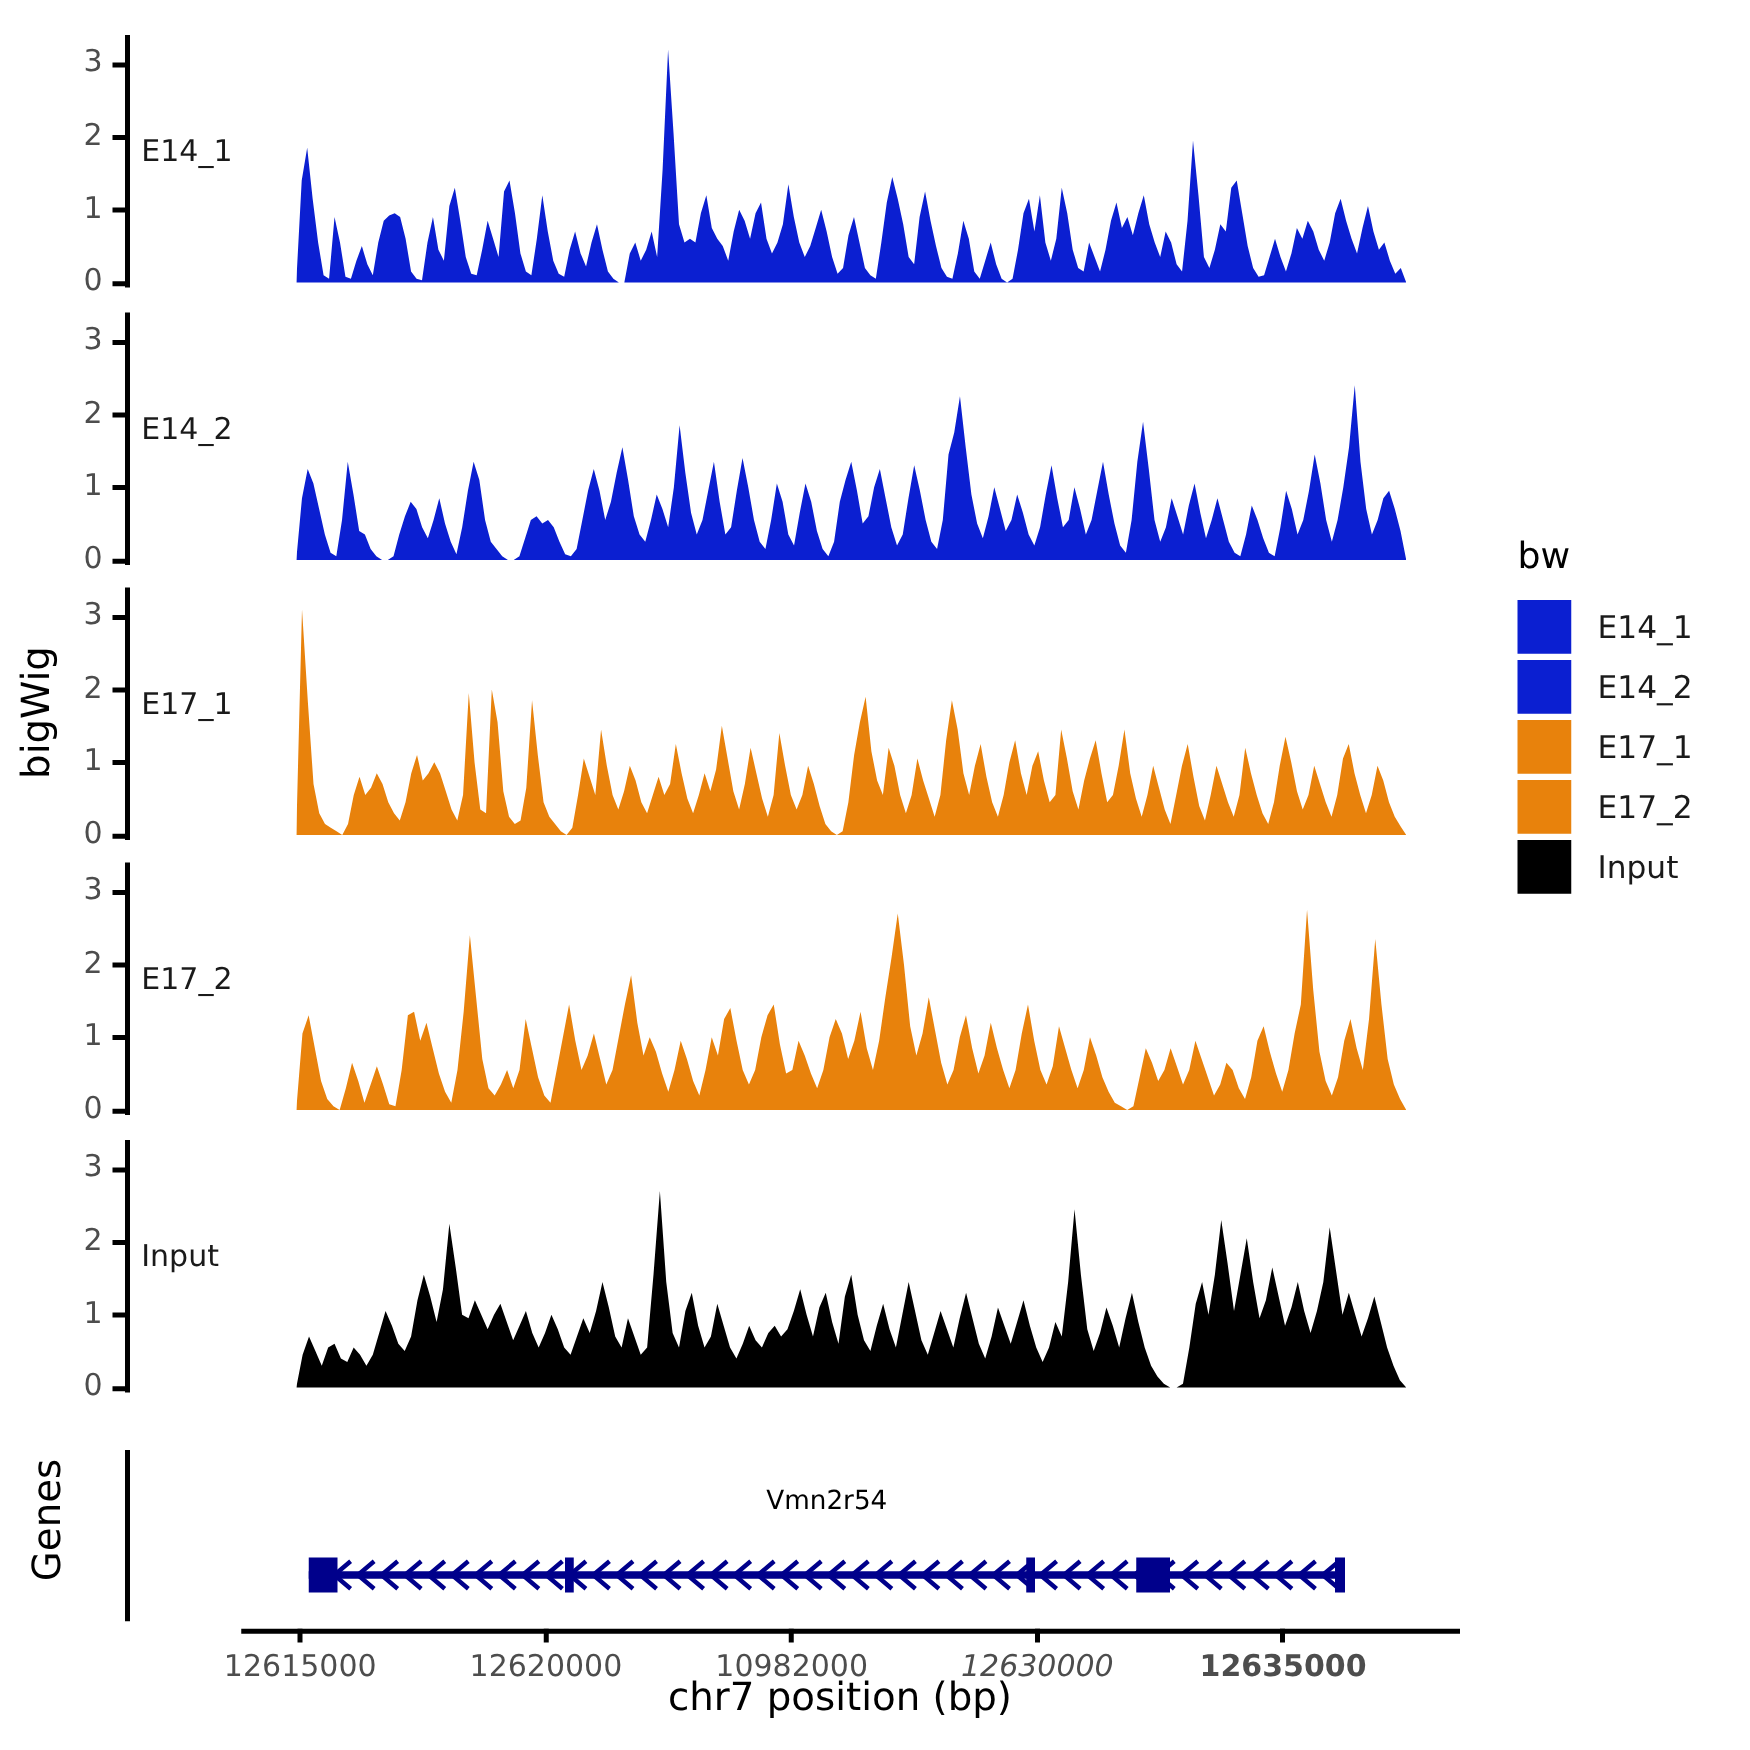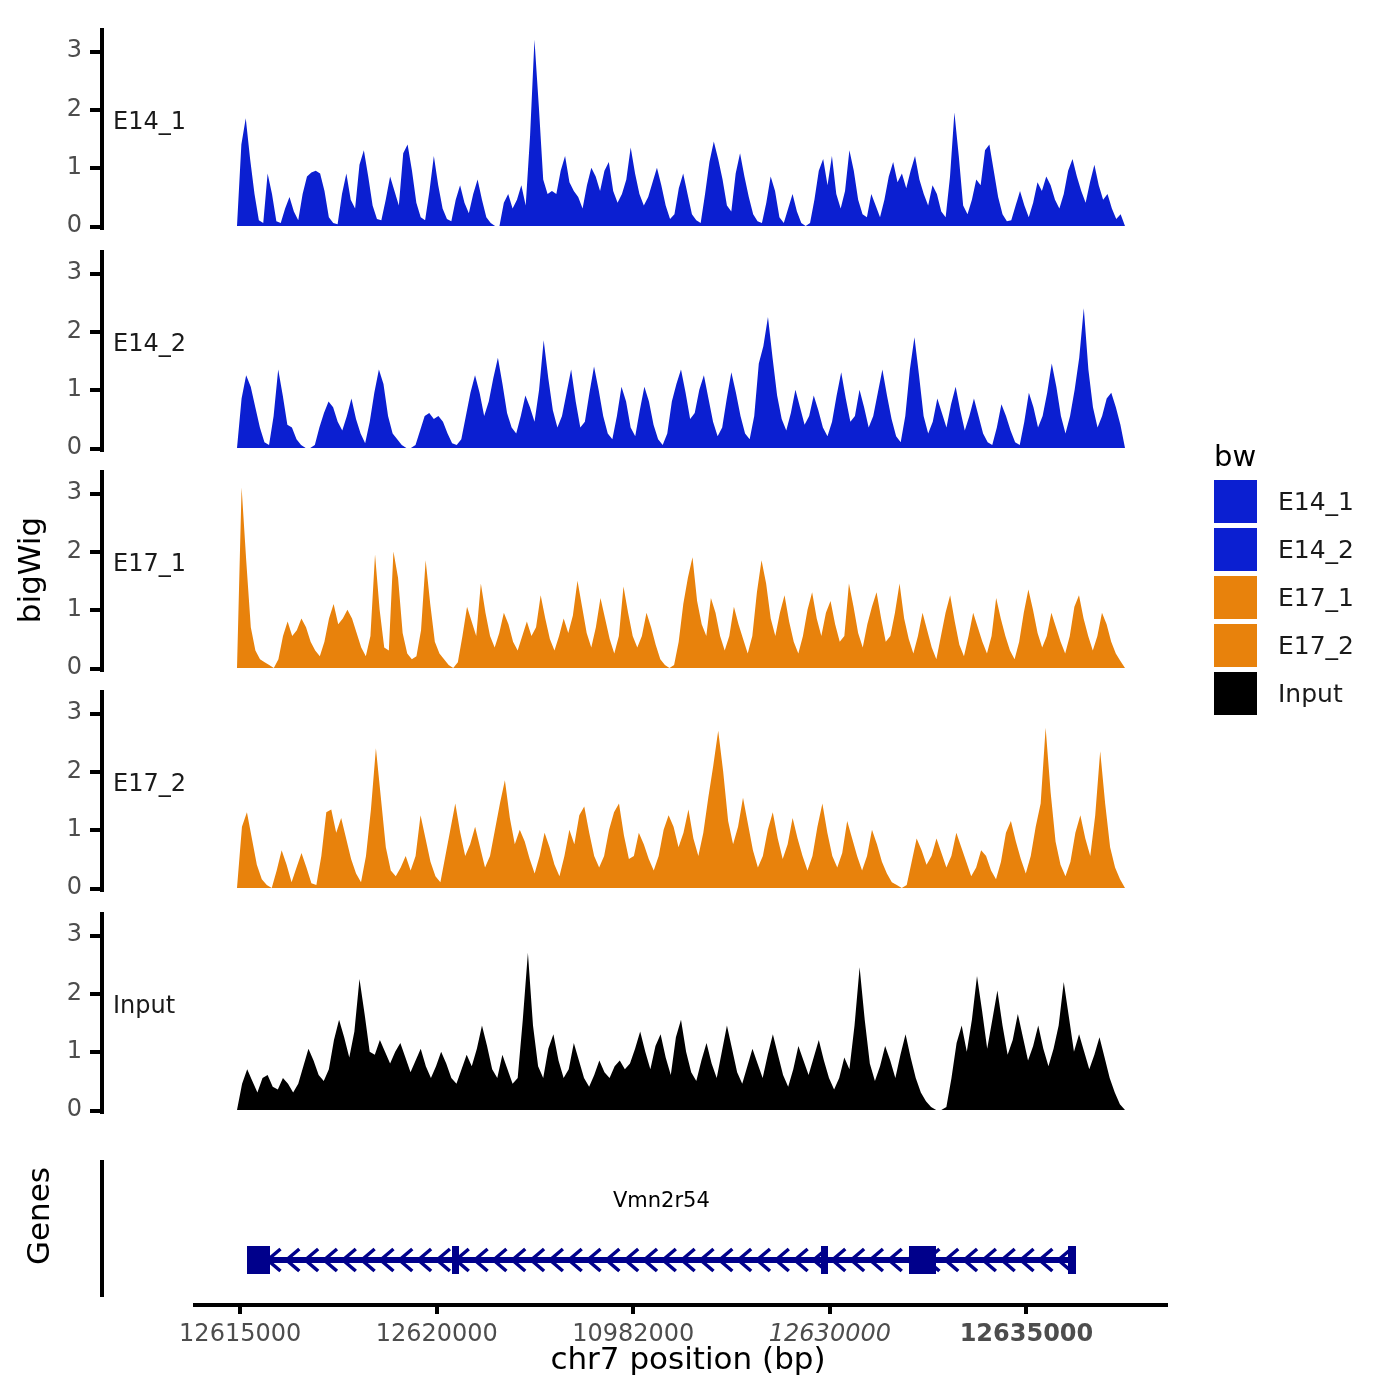--- a/index.html
+++ b/index.html
@@ -234,24 +234,24 @@
       <div class="xticklab" style="left: 140.177px; top: 1319px; width: 200px;">12615000</div>
       <div class="tick" style="left: 434.75px; top: 1303px; width: 4px; height: 11px;"></div>
       <div class="xticklab" style="left: 336.75px; top: 1319px; width: 200px;">12620000</div>
       <div class="tick" style="left: 631.323px; top: 1303px; width: 4px; height: 11px;"></div>
       <div class="xticklab" style="left: 533.323px; top: 1319px; width: 200px;">10982000</div>
       <div class="tick" style="left: 827.895px; top: 1303px; width: 4px; height: 11px;"></div>
       <div class="xticklab" style="left: 729.895px; top: 1319px; width: 200px; font-style: italic;">12630000</div>
       <div class="tick" style="left: 1024.47px; top: 1303px; width: 4px; height: 11px;"></div>
       <div class="xticklab" style="left: 926.468px; top: 1319px; width: 200px; font-weight: bold;">12635000</div>
     </div>
-  <div class="xtitle" style="left:388px;top:1340px;width:600px;">chr7 position (bp)</div>
+  <div class="xtitle" style="left:372px;top:1340px;width:600px;">chr7 position (bp)</div>
 
   <div class="legend" style="left:1205px;top:425px;width:195px;height:270px;">
-    <div class="legend-title" style="left:9px;top:14px;">bw</div>
+    <div class="legend-title" style="left:9px;top:2px;">bw</div>
     <div id="legendRows">
         <div class="legend-row" style="left: 9px; top: 55px;">
           <span class="legend-key" style="background: rgb(11, 31, 209);"></span>
           <span class="legend-txt">E14_1</span>
         </div>
         <div class="legend-row" style="left: 9px; top: 103px;">
           <span class="legend-key" style="background: rgb(11, 31, 209);"></span>
           <span class="legend-txt">E14_2</span>
         </div>
         <div class="legend-row" style="left: 9px; top: 151px;">

